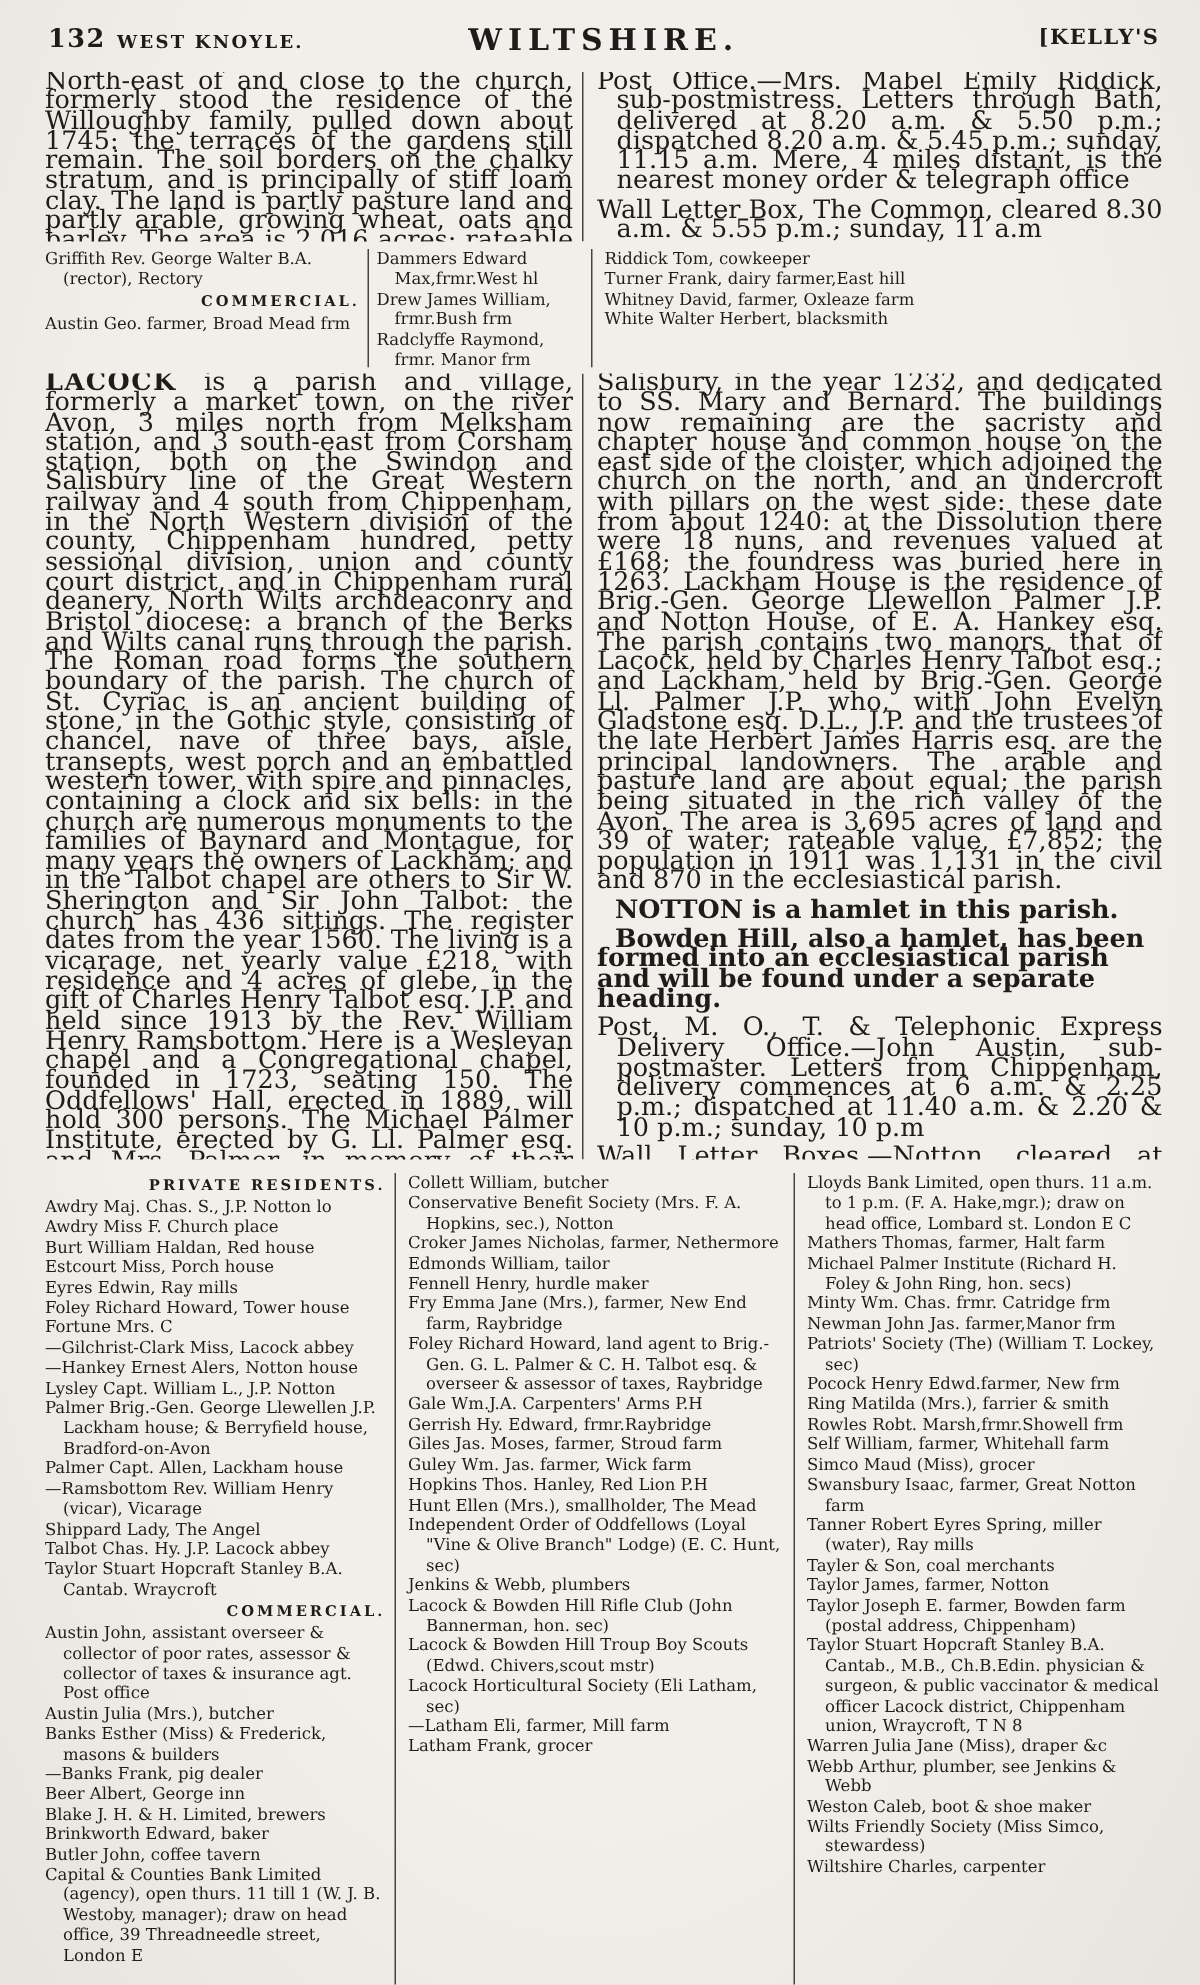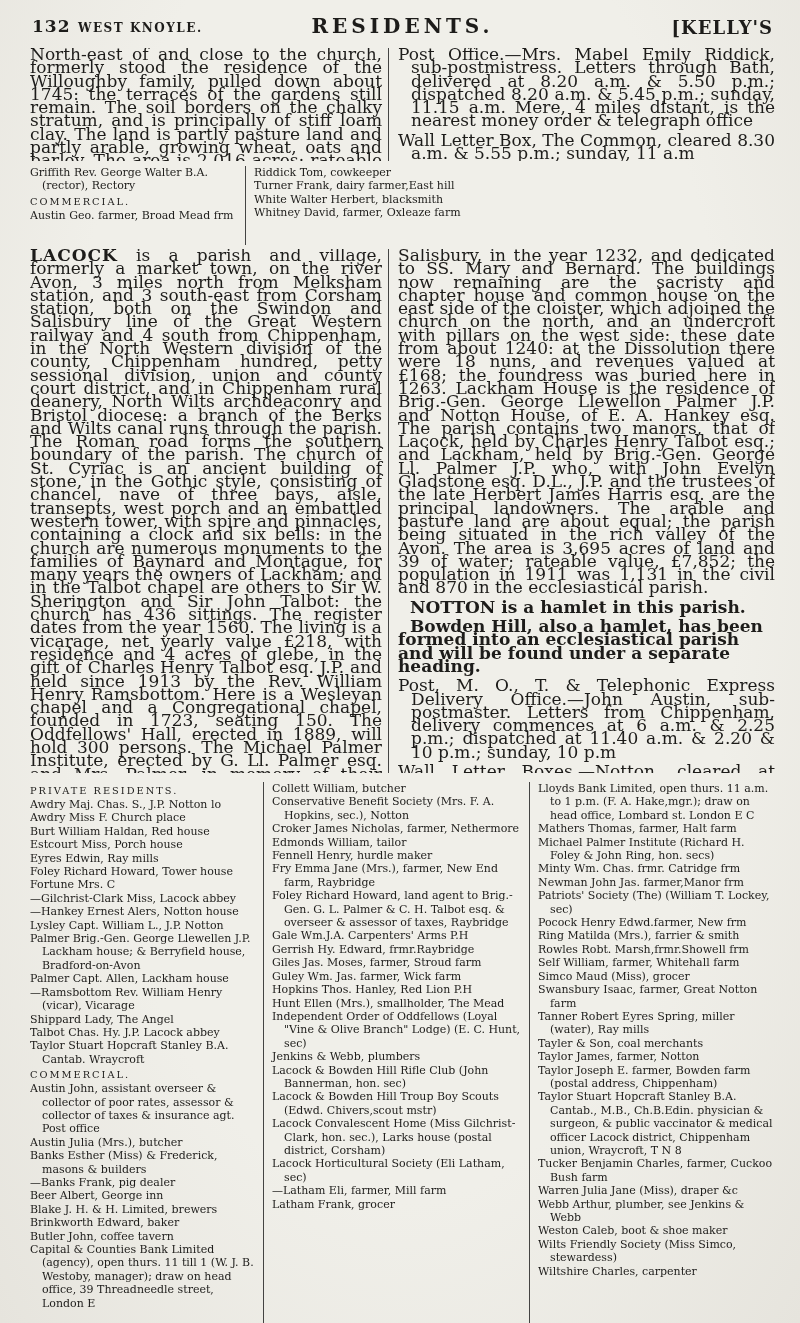--- a/index.html
+++ b/index.html
@@ -32,21 +32,21 @@
     position:absolute;left:48px;top:7px;
     font-size:12px;font-weight:bold;letter-spacing:1.5px;
   }
   .runhead-center{
     position:absolute;left:0;right:0;top:0;
     margin:0;text-align:center;
     font-size:20px;font-weight:bold;letter-spacing:4px;
   }
   .runhead-right{
     position:absolute;right:2px;top:3px;
-    font-size:18px;font-weight:bold;letter-spacing:1px;
+    font-size:14px;font-weight:bold;letter-spacing:1px;
   }
   
   p{margin:0;}
   .txt{font-size:17px;line-height:13.3px;}
   .justify{text-align:justify;}
   .indent{text-indent:12px;font-weight:bold;}
   .hang{padding-left:13px;text-indent:-13px;text-align:justify;}
   .gap-top{margin-top:6px;}
   .lead{font-weight:bold;letter-spacing:1px;}
   
@@ -69,34 +69,34 @@
   .band-top .b2{width:149px;padding-left:5px;padding-right:4px;}
   .band-top .b3{flex:1;padding-left:8px;}
   .band-bottom .b1{width:233px;padding-right:6px;}
   .band-bottom .b2{width:266px;padding-left:8px;padding-right:6px;}
   .band-bottom .b3{flex:1;padding-left:8px;}
   .entry{
     font-size:11px;line-height:13.4px;
     padding-left:12px;text-indent:-12px;
   }
   .subhead{
-    text-align:left;
-    font-size:9.8px;font-weight:normal;letter-spacing:2px;
+    text-align:right;
+    font-size:9.8px;font-weight:bold;letter-spacing:2px;
     margin:3px 0 2px 0;
   }
 </style>
 </head>
 <body>
 
 <div class="page">
 
   <header class="pagehead">
     <span class="pageno">132</span>
     <span class="runhead-left">WEST KNOYLE.</span>
-    <h1 class="runhead-center">RESIDENTS.</h1>
+    <h1 class="runhead-center">WILTSHIRE.</h1>
     <span class="runhead-right">[KELLY'S</span>
   </header>
 
   <section class="two-col sec-top">
     <div class="col-l">
       <p class="txt justify">North-east of and close to the church, formerly stood the residence of the Willoughby family, pulled down about 1745: the terraces of the gardens still remain. The soil borders on the chalky stratum, and is principally of stiff loam clay. The land is partly pasture land and partly arable, growing wheat, oats and barley. The area is 2,016 acres; rateable value, £1,142; the population in 1911 was 137.</p>
       <p class="txt indent">Parish Clerk, James Gray.</p>
     </div>
     <div class="col-r">
       <p class="txt hang">Post Office.—Mrs. Mabel Emily Riddick, sub-postmistress. Letters through Bath, delivered at 8.20 a.m. &amp; 5.50 p.m.; dispatched 8.20 a.m. &amp; 5.45 p.m.; sunday, 11.15 a.m. Mere, 4 miles distant, is the nearest money order &amp; telegraph office</p>
@@ -104,25 +104,30 @@
       <p class="txt hang gap-top">Elementary School (mixed), built in 1874, for 50 chil-</p>
     </div>
   </section>
 
   <section class="band band-top">
     <div class="bcol b1">
       <div class="entry">Griffith Rev. George Walter B.A. (rector), Rectory</div>
       <div class="subhead">COMMERCIAL.</div>
       <div class="entry">Austin Geo. farmer, Broad Mead frm</div>
     </div>
+    <div class="bcol b2 bdiv">
+        <div class="entry">Dammers Edward Max,frmr.West hl</div>
+        <div class="entry">Drew James William, frmr.Bush frm</div>
+        <div class="entry">Radclyffe Raymond, frmr. Manor frm</div>
+      </div>
     <div class="bcol b3 bdiv">
         <div class="entry">Riddick Tom, cowkeeper</div>
         <div class="entry">Turner Frank, dairy farmer,East hill</div>
+        <div class="entry">Whitney David, farmer, Oxleaze farm</div>
         <div class="entry">White Walter Herbert, blacksmith</div>
-        <div class="entry">Whitney David, farmer, Oxleaze farm</div>
       </div>
   </section>
 
   <section class="two-col sec-lacock">
     <div class="col-l">
       <p class="txt justify"><b class="lead">LACOCK</b><span> is a parish and village, formerly a market town, on the river Avon, 3 miles north from Melksham station, and 3 south-east from Corsham station, both on the Swindon and Salisbury line of the Great Western railway and 4 south from Chippenham, in the North Western division of the county, Chippenham hundred, petty sessional division, union and county court district, and in Chippenham rural deanery, North Wilts archdeaconry and Bristol diocese: a branch of the Berks and Wilts canal runs through the parish. The Roman road forms the southern boundary of the parish. The church of St. Cyriac is an ancient building of stone, in the Gothic style, consisting of chancel, nave of three bays, aisle, transepts, west porch and an embattled western tower, with spire and pinnacles, containing a clock and six bells: in the church are numerous monuments to the families of Baynard and Montague, for many years the owners of Lackham; and in the Talbot chapel are others to Sir W. Sherington and Sir John Talbot: the church has 436 sittings. The register dates from the year 1560. The living is a vicarage, net yearly value £218, with residence and 4 acres of glebe, in the gift of Charles Henry Talbot esq. J.P. and held since 1913 by the Rev. William Henry Ramsbottom. Here is a Wesleyan chapel and a Congregational chapel, founded in 1723, seating 150. The Oddfellows' Hall, erected in 1889, will hold 300 persons. The Michael Palmer Institute, erected by G. Ll. Palmer esq. and Mrs. Palmer, in memory of their son, contains reading, billiard and other rooms. Hulbert's charity of £2 12s. yearly is for bread; and Bailey's, of £5 for flannel; Fussell's charity (between £40 and £50 annually) for the poor generally, and Dr. Bailey's charity, for warm clothing, £7 10s. annually. Lacock Abbey, formerly the seat of William Henry Talbot esq. well known as one of the inventors of photography, but now the seat of Charles Henry Talbot esq. J.P. was originally a nunnery, founded by Ela, Countess of</span></p>
     </div>
     <div class="col-r">
       <p class="txt justify">Salisbury, in the year 1232, and dedicated to SS. Mary and Bernard. The buildings now remaining are the sacristy and chapter house and common house on the east side of the cloister, which adjoined the church on the north, and an undercroft with pillars on the west side: these date from about 1240: at the Dissolution there were 18 nuns, and revenues valued at £168; the foundress was buried here in 1263. Lackham House is the residence of Brig.-Gen. George Llewellon Palmer J.P. and Notton House, of E. A. Hankey esq. The parish contains two manors, that of Lacock, held by Charles Henry Talbot esq.; and Lackham, held by Brig.-Gen. George Ll. Palmer J.P. who, with John Evelyn Gladstone esq. D.L., J.P. and the trustees of the late Herbert James Harris esq. are the principal landowners. The arable and pasture land are about equal; the parish being situated in the rich valley of the Avon. The area is 3,695 acres of land and 39 of water; rateable value, £7,852; the population in 1911 was 1,131 in the civil and 870 in the ecclesiastical parish.</p>
       <p class="txt indent gap-top"><b>NOTTON</b><span> is a hamlet in this parish.</span></p>
@@ -177,21 +182,20 @@
         <div class="entry">Gale Wm.J.A. Carpenters' Arms P.H</div>
         <div class="entry">Gerrish Hy. Edward, frmr.Raybridge</div>
         <div class="entry">Giles Jas. Moses, farmer, Stroud farm</div>
         <div class="entry">Guley Wm. Jas. farmer, Wick farm</div>
         <div class="entry">Hopkins Thos. Hanley, Red Lion P.H</div>
         <div class="entry">Hunt Ellen (Mrs.), smallholder, The Mead</div>
         <div class="entry">Independent Order of Oddfellows (Loyal "Vine &amp; Olive Branch" Lodge) (E. C. Hunt, sec)</div>
         <div class="entry">Jenkins &amp; Webb, plumbers</div>
         <div class="entry">Lacock &amp; Bowden Hill Rifle Club (John Bannerman, hon. sec)</div>
         <div class="entry">Lacock &amp; Bowden Hill Troup Boy Scouts (Edwd. Chivers,scout mstr)</div>
-        <div class="entry">Lacock Convalescent Home (Miss Gilchrist-Clark, hon. sec.), Larks house (postal district, Corsham)</div>
         <div class="entry">Lacock Horticultural Society (Eli Latham, sec)</div>
         <div class="entry">—Latham Eli, farmer, Mill farm</div>
         <div class="entry">Latham Frank, grocer</div>
       </div>
     <div class="bcol b3 bdiv">
         <div class="entry">Lloyds Bank Limited, open thurs. 11 a.m. to 1 p.m. (F. A. Hake,mgr.); draw on head office, Lombard st. London E C</div>
         <div class="entry">Mathers Thomas, farmer, Halt farm</div>
         <div class="entry">Michael Palmer Institute (Richard H. Foley &amp; John Ring, hon. secs)</div>
         <div class="entry">Minty Wm. Chas. frmr. Catridge frm</div>
         <div class="entry">Newman John Jas. farmer,Manor frm</div>
@@ -200,21 +204,20 @@
         <div class="entry">Ring Matilda (Mrs.), farrier &amp; smith</div>
         <div class="entry">Rowles Robt. Marsh,frmr.Showell frm</div>
         <div class="entry">Self William, farmer, Whitehall farm</div>
         <div class="entry">Simco Maud (Miss), grocer</div>
         <div class="entry">Swansbury Isaac, farmer, Great Notton farm</div>
         <div class="entry">Tanner Robert Eyres Spring, miller (water), Ray mills</div>
         <div class="entry">Tayler &amp; Son, coal merchants</div>
         <div class="entry">Taylor James, farmer, Notton</div>
         <div class="entry">Taylor Joseph E. farmer, Bowden farm (postal address, Chippenham)</div>
         <div class="entry">Taylor Stuart Hopcraft Stanley B.A. Cantab., M.B., Ch.B.Edin. physician &amp; surgeon, &amp; public vaccinator &amp; medical officer Lacock district, Chippenham union, Wraycroft, T N 8</div>
-        <div class="entry">Tucker Benjamin Charles, farmer, Cuckoo Bush farm</div>
         <div class="entry">Warren Julia Jane (Miss), draper &amp;c</div>
         <div class="entry">Webb Arthur, plumber, see Jenkins &amp; Webb</div>
         <div class="entry">Weston Caleb, boot &amp; shoe maker</div>
         <div class="entry">Wilts Friendly Society (Miss Simco, stewardess)</div>
         <div class="entry">Wiltshire Charles, carpenter</div>
       </div>
   </section>
 
 </div>
 

